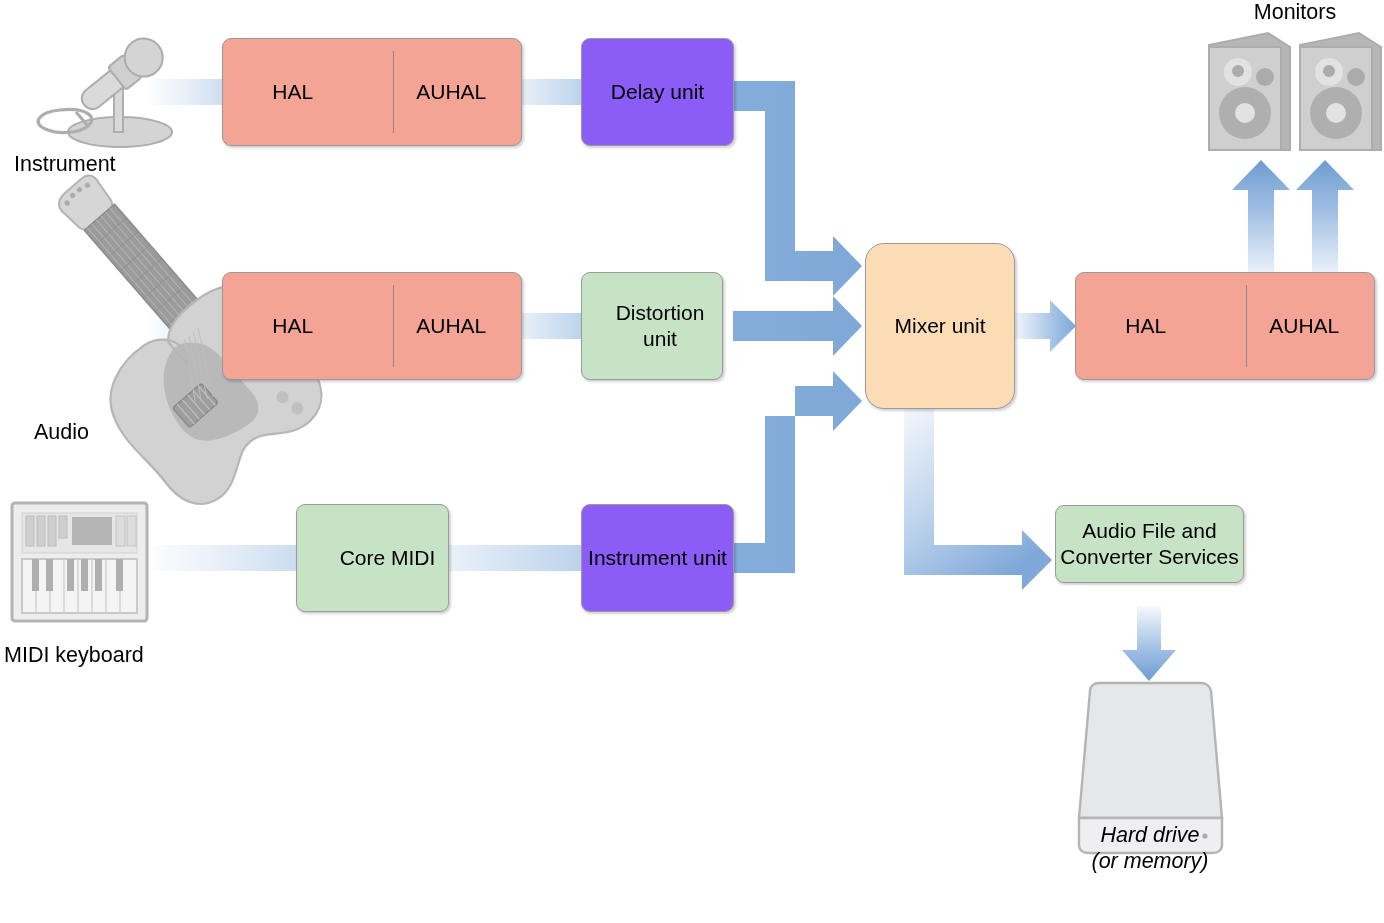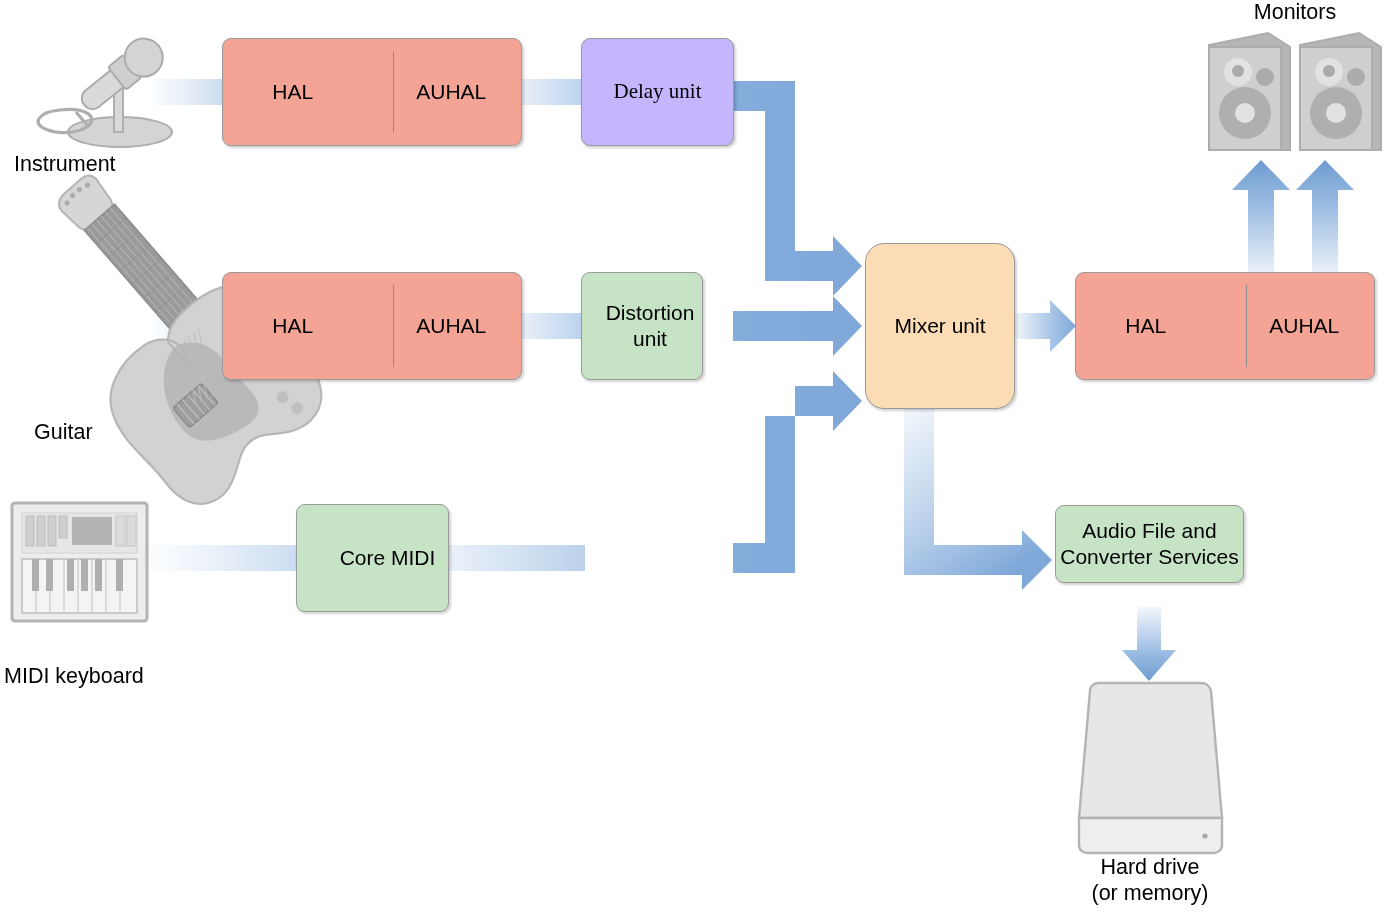--- a/index.html
+++ b/index.html
@@ -33,21 +33,21 @@
     align-items: center;
     justify-content: center;
     text-align: center;
     color: #000000;
     font-size: 21px;
     line-height: 1.22;
     box-shadow: 1.5px 2px 2.5px rgba(0,0,0,0.18);
     z-index: 5;
   }
   .node-pink  { background: #F4A494; }
-  .node-blue  { background: #c4b5fd; font-family: Liberation Serif, serif; }
+  .node-blue  { background: #8b5cf6; }
   .node-green { background: #C6E3C6; }
   .node-orange{ background: #FBDCB5; border-radius: 19px; }
 
   
   .node-split {
     padding: 12px;
     display: flex;
     flex-direction: row;
     align-items: stretch;
   }
@@ -278,37 +278,39 @@
     <div class="half">HAL</div>
     <div class="half">AUHAL</div>
   </div>
   <div class="node node-blue" style="left:581px; top:38px; width:153px; height:108px;">Delay
 unit</div>
 
   <div class="node node-pink node-split" style="left:222px; top:272px; width:300px; height:108px;">
     <div class="half">HAL</div>
     <div class="half">AUHAL</div>
   </div>
-  <div class="node node-green" style="left:581px; top:272px; width:122px; height:108px;padding-left:16px;">Distortion
+  <div class="node node-green" style="left:581px; top:272px; width:142px; height:108px;padding-left:16px;">Distortion
 unit</div>
 
   <div class="node node-green" style="left:296px; top:504px; width:153px; height:108px;padding-left:30px;">Core
 MIDI</div>
+  <div class="node node-blue" style="left:581px; top:504px; width:153px; height:108px;">Instrument
+unit</div>
 
   <div class="node node-orange" style="left:865px; top:243px; width:150px; height:166px;">Mixer unit</div>
 
   <div class="node node-pink node-split" style="left:1075px; top:272px; width:300px; height:108px;">
     <div class="half">HAL</div>
     <div class="half">AUHAL</div>
   </div>
 
   <div class="node node-green" style="left:1055px; top:505px; width:189px; height:78px;">Audio File and
 Converter
 Services</div>
 
   <div class="caption" style="left:14px; top:152px; width:200px; text-align:left;">Instrument</div>
-  <div class="caption" style="left:34px; top:420px; width:200px; text-align:left;">Guitar</div>
-  <div class="caption" style="left:4px; top:664px; width:240px; text-align:left;">MIDI keyboard</div>
+  <div class="caption" style="left:34px; top:420px; width:200px; text-align:left;">Audio</div>
+  <div class="caption" style="left:4px; top:643px; width:240px; text-align:left;">MIDI keyboard</div>
   <div class="caption" style="left:1195px; top:0px; width:200px;">Monitors</div>
-  <div class="caption" style="left:1030px; top:855px; width:240px;">Hard drive
+  <div class="caption" style="left:1030px; top:823px; width:240px;font-style:italic;">Hard drive
 (or memory)</div>
 
 </div>
 
 </body></html>

